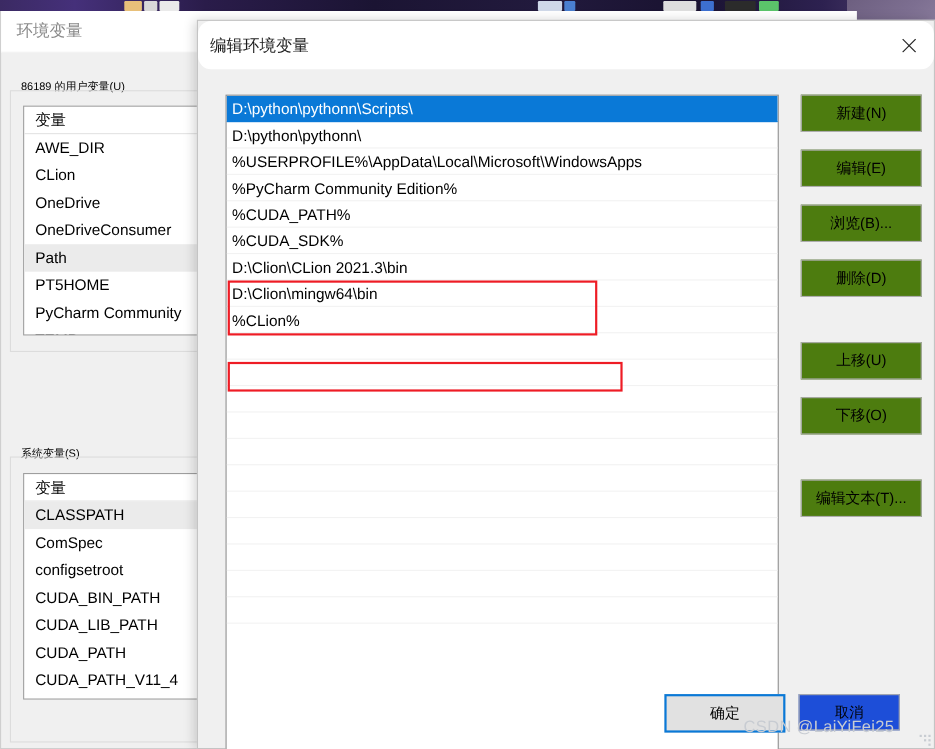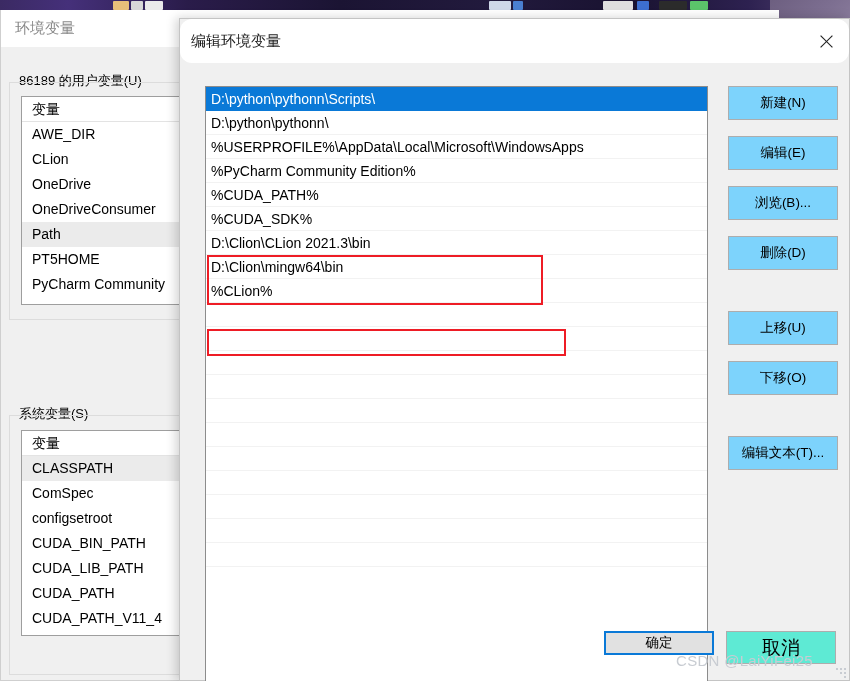--- a/index.html
+++ b/index.html
@@ -73,21 +73,21 @@
     width: 28px; height: 22px;
     display: flex;
     align-items: center;
     justify-content: center;
     color: #999;
     font-size: 11px;
   }
 
   .group-label {
     position: absolute;
-    font-size: 13px;
+    font-size: 10px;
     color: #000;
     background: #f0f0f0;
     padding: 0 4px;
     white-space: nowrap;
   }
   .group-box {
     position: absolute;
     border: 1px solid #dcdcdc;
     box-sizing: border-box;
   }
@@ -176,55 +176,55 @@
     color: #ffffff;
     border-bottom-color: #0a79d7;
   }
 
   
   .side-btn {
     position: absolute;
     left: 548px;
     width: 110px;
     height: 34px;
-    background: #7dd3fc;
+    background: #4d7c0f;
     border: 1px solid #adadad;
     box-sizing: border-box;
     font-size: 13.5px;
     color: #000;
     display: flex;
     align-items: center;
     justify-content: center;
     font-family: "Liberation Sans", "DejaVu Sans", sans-serif;
     cursor: default;
     white-space: nowrap;
   }
 
   
   #btn-ok {
     position: absolute;
     left: 424px; top: 612px;
-    width: 110px; height: 24px;
+    width: 110px; height: 35px;
     background: #e1e1e1;
     border: 2px solid #0a79d7;
     box-sizing: border-box;
     display: flex; align-items: center; justify-content: center;
     font-size: 13.5px;
     cursor: default;
     font-family: Liberation Serif, serif;
   }
   #btn-cancel {
     position: absolute;
     left: 546px; top: 612px;
-    width: 110px; height: 33px;
-    background: #5eead4;
+    width: 92px; height: 33px;
+    background: #1d4ed8;
     border: 1px solid #adadad;
     box-sizing: border-box;
     display: flex; align-items: center; justify-content: center;
-    font-size: 19px;
+    font-size: 13px;
     cursor: default;
   }
 
   
   .annot-rect {
     position: absolute;
     border: 2px solid #ee1c25;
     box-sizing: border-box;
     pointer-events: none;
   }

